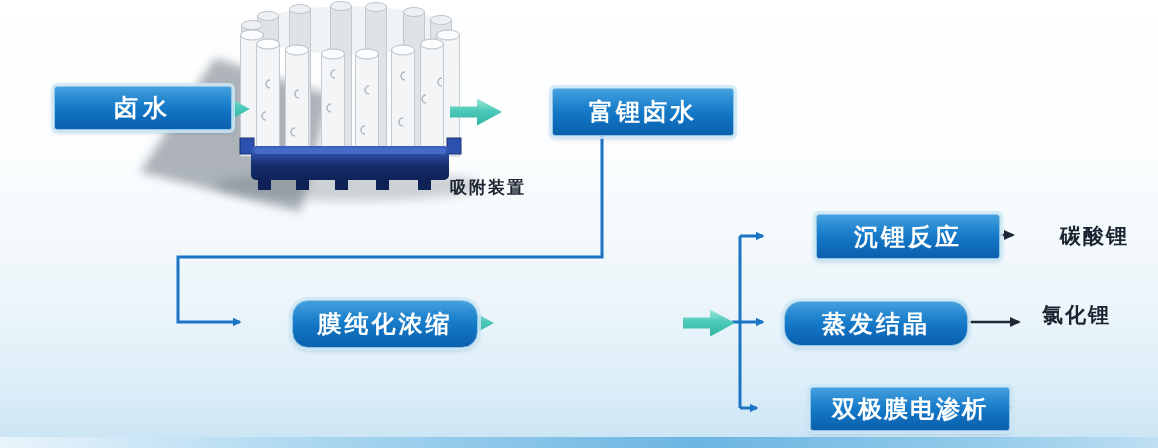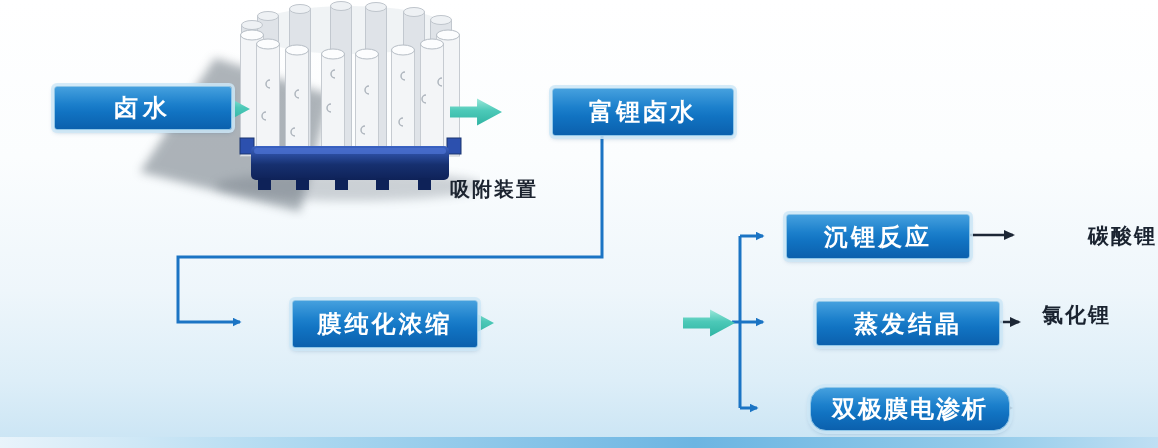--- a/index.html
+++ b/index.html
@@ -34,21 +34,21 @@
     width:52px;height:28px;
     background:linear-gradient(180deg,#9fe9db 0%,#4cc9b8 45%,#2fb3a2 100%);
     clip-path:polygon(0% 30%, 52% 30%, 52% 2%, 100% 50%, 52% 98%, 52% 70%, 0% 70%);
   }
   .connectors{position:absolute;left:0;top:0;}
   .blue-line{stroke:#1b74c4;stroke-width:3;fill:none;}
   .dark-line{stroke:#1d2736;stroke-width:2.5;fill:none;}
   .device-svg{position:absolute;left:120px;top:0px;}
   .device-label{
     position:absolute;left:450px;top:176px;
-    font-size:20px;font-weight:bold;color:#1c2430;letter-spacing:2px;
+    font-size:17px;font-weight:bold;color:#1c2430;letter-spacing:2px;
   }
   .product-label{
     position:absolute;
     font-size:21px;font-weight:bold;color:#1a2330;letter-spacing:2px;
     white-space:nowrap;
   }
 </style>
 </head>
 <body>
 
@@ -165,28 +165,28 @@
 
   <div class="flow-arrow" style="left:198px;top:95px;"></div>
   <div class="flow-arrow" style="left:450px;top:98px;"></div>
   <div class="flow-arrow" style="left:442px;top:309px;"></div>
   <div class="flow-arrow" style="left:683px;top:309px;"></div>
 
   <div class="node-box" style="left:14px;top:86px;width:176px;height:42px;letter-spacing:5px;">卤水</div>
 
   <div class="node-box" style="left:512px;top:88px;width:180px;height:46px;">富锂卤水</div>
 
-  <div class="node-box" style="left:252px;top:300px;width:184px;height:46px;">膜纯化浓缩</div>
+  <div class="node-box" style="left:252px;top:300px;width:184px;height:46px;border-radius:16px;">膜纯化浓缩</div>
 
 
-  <div class="node-box" style="left:746px;top:214px;width:182px;height:43px;">沉锂反应</div>
+  <div class="node-box" style="left:776px;top:214px;width:182px;height:43px;">沉锂反应</div>
 
-  <div class="node-box" style="left:776px;top:301px;width:182px;height:43px;">蒸发结晶</div>
+  <div class="node-box" style="left:744px;top:301px;width:182px;height:43px;border-radius:17px;">蒸发结晶</div>
 
-  <div class="node-box" style="left:770px;top:387px;width:198px;height:42px;letter-spacing:2px;border-radius:16px;">双极膜电渗析</div>
+  <div class="node-box" style="left:770px;top:387px;width:198px;height:42px;letter-spacing:2px;">双极膜电渗析</div>
 
   <div class="device-label">吸附装置</div>
 
-  <div class="product-label" style="left:1088px;top:222px;">碳酸锂</div>
+  <div class="product-label" style="left:1060px;top:222px;">碳酸锂</div>
   <div class="product-label" style="left:1042px;top:301px;">氯化锂</div>
 
   <div class="bottom-strip"></div>
 </div>
 
 </body></html>

